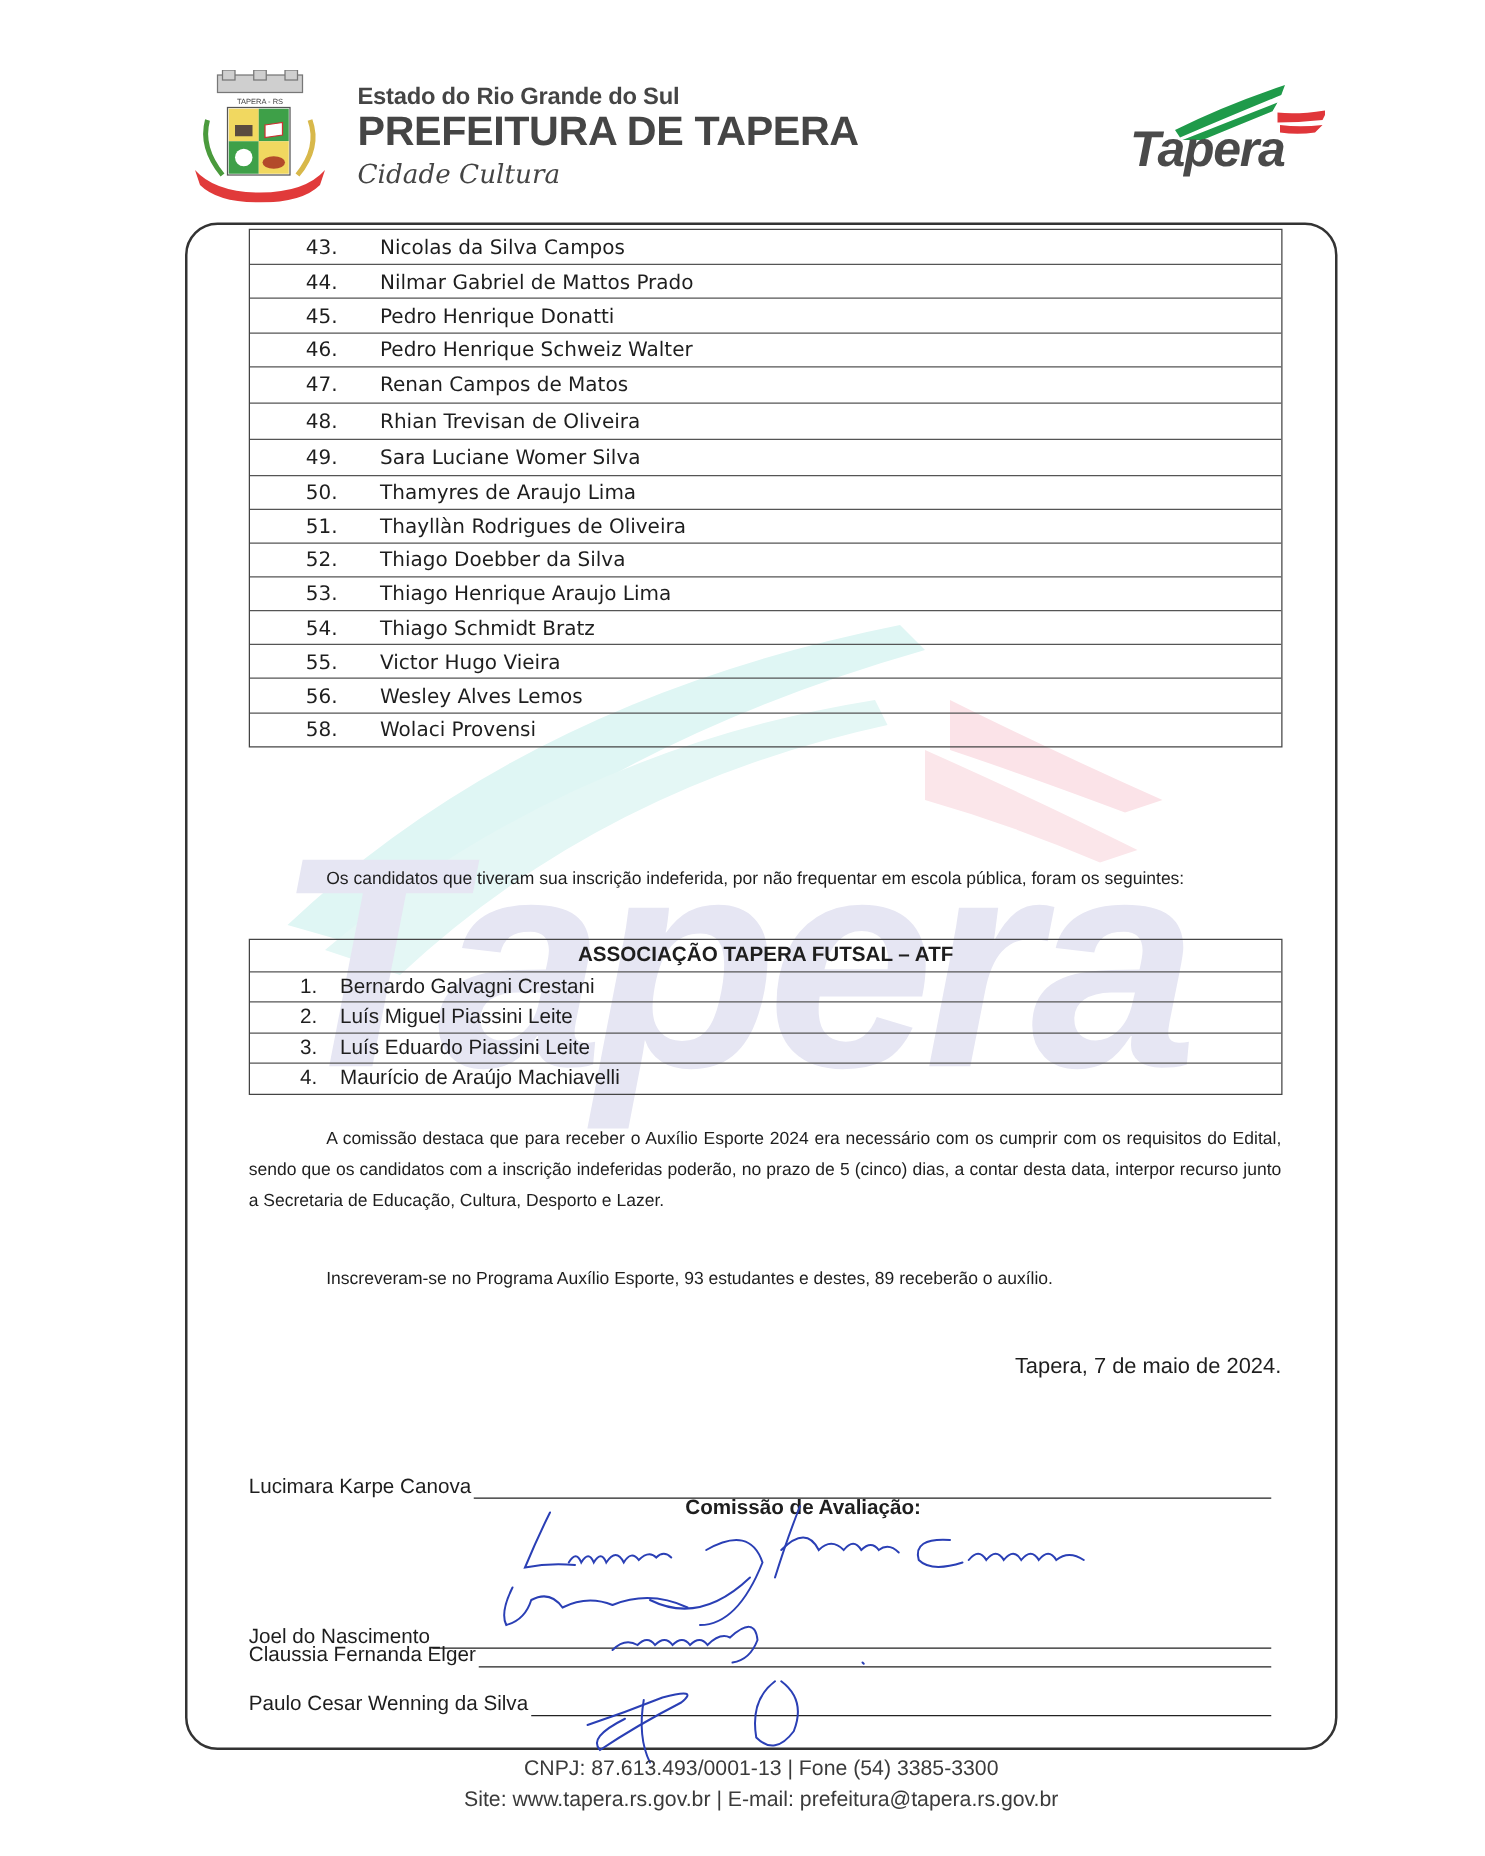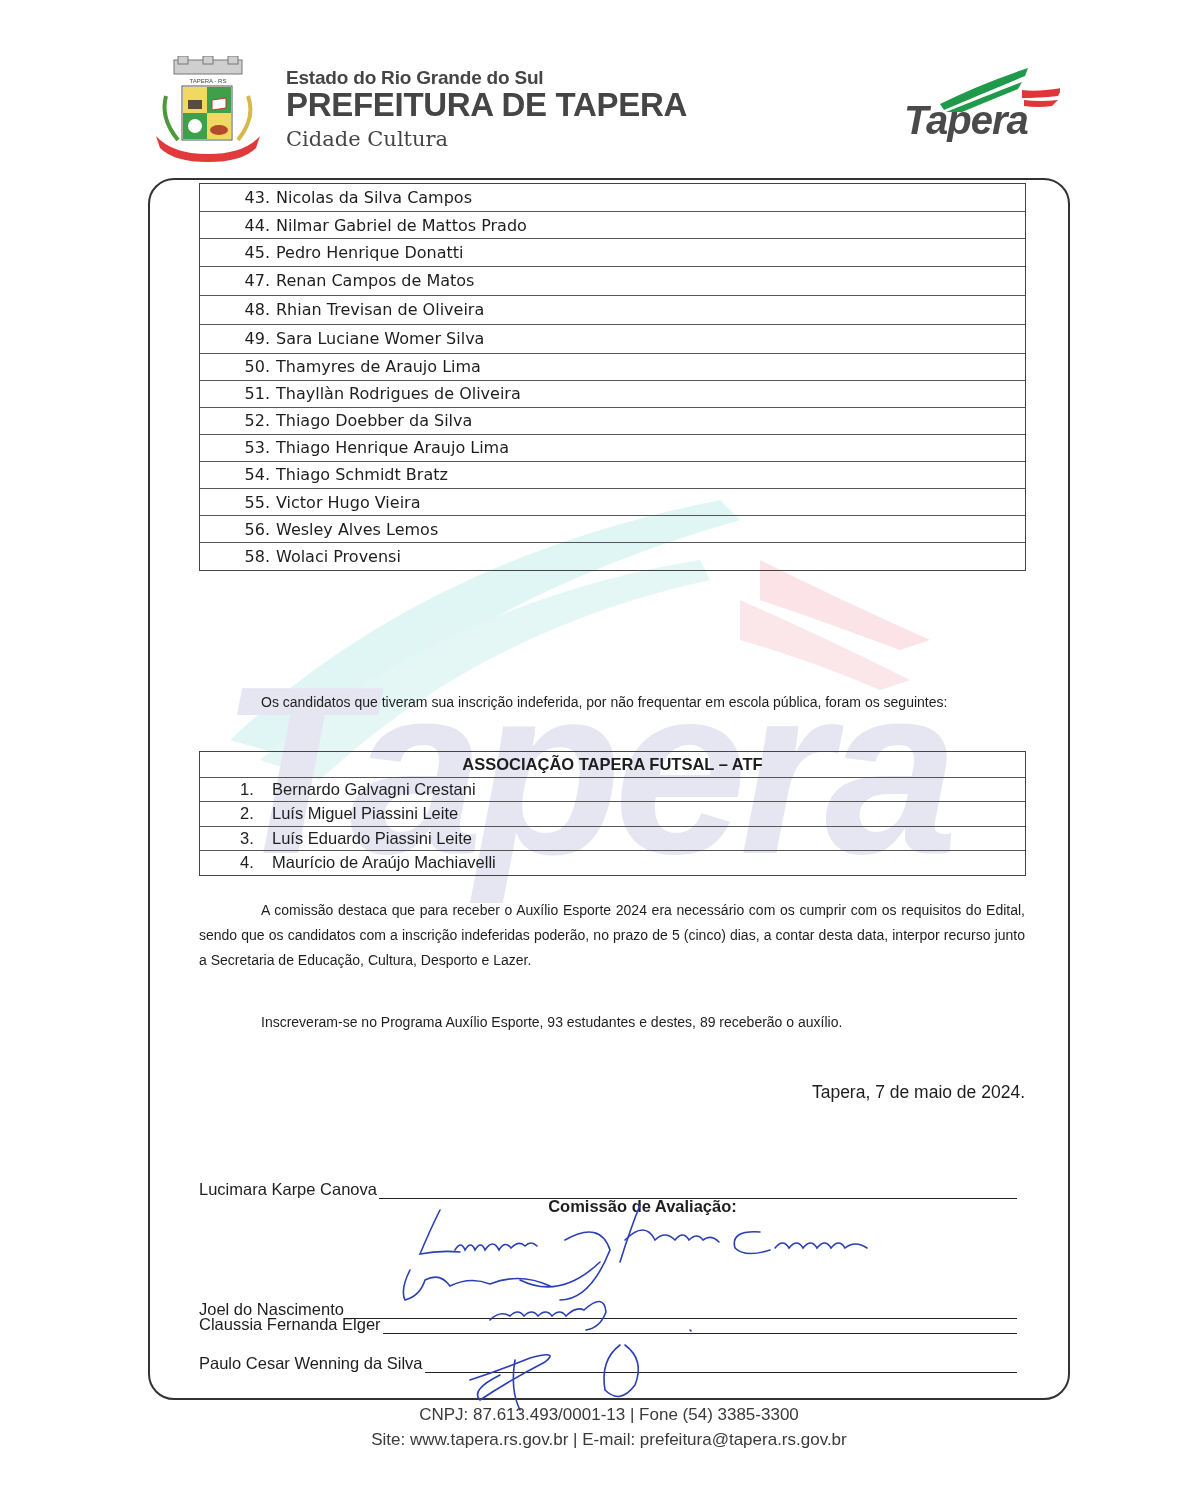--- a/index.html
+++ b/index.html
@@ -5,36 +5,36 @@
   * { box-sizing: border-box; margin: 0; padding: 0; }
   html, body { width: 1188px; height: 1485px; background: #ffffff; overflow: hidden; }
   body { position: relative; font-family: "Liberation Sans", "DejaVu Sans", sans-serif; color: #1e1e1e; }
 
   
   .header { position: absolute; left: 0; top: 0; width: 1060px; height: 175px; }
   .crest { position: absolute; left: 152px; top: 56px; width: 112px; height: 106px; }
   .hdr-text { position: absolute; left: 286px; top: 66px; }
   .hdr-state { font-size: 19px; font-weight: bold; color: #454545; letter-spacing: -0.2px; line-height: 24px; }
   .hdr-pref { font-size: 33px; font-weight: bold; color: #454545; letter-spacing: -0.3px; line-height: 30px; }
-  .hdr-city { font-family: "DejaVu Serif", serif; font-size: 21px; color: #454545; line-height: 34px; margin-top: 2px; }
+  .hdr-city { font-family: "DejaVu Serif", serif; font-style: italic; font-size: 21px; color: #454545; line-height: 34px; margin-top: 2px; }
   .brand { position: absolute; left: 900px; top: 62px; width: 160px; height: 92px; }
   .brand-word { position: absolute; left: 4px; top: 36px; font-size: 40px; font-weight: bold; font-style: italic; color: #4a4a4a; letter-spacing: -1px; }
 
   
   .frame { position: absolute; left: 148px; top: 178px; width: 922px; height: 1222px; border: 2px solid #333; border-radius: 26px; }
 
   
   .wm { position: absolute; left: 0; top: 0; width: 1188px; height: 1485px; pointer-events: none; }
   .wm-word { position: absolute; left: 220px; top: 650px; font-size: 240px; font-weight: bold; font-style: italic; color: #e6e6f3; letter-spacing: -8px; line-height: 1; }
 
   
   .tbl { position: absolute; left: 199px; width: 827px; border: 1.5px solid #444; }
   .row { display: flex; align-items: center; border-top: 1.5px solid #555; font-family: "DejaVu Sans", sans-serif; font-size: 16px; color: #1e1e1e; background: transparent; }
   .row:first-child { border-top: none; }
-  .tbl1 .row { height: 27.2px; padding-left: 38px; }
+  .tbl1 .row { height: 27.2px; padding-left: 38px; gap: 28px; }
   .num { display: inline-block; width: 32px; text-align: right; margin-right: 6px; }
   .tbl2 { top: 751px; }
   .tbl2 .row { height: 24.5px; }
   .tbl2 .hrow { justify-content: center; font-weight: bold; font-family: "Liberation Sans", sans-serif; font-size: 16.5px; }
   .tbl2 .nrow { padding-left: 40px; font-family: "Liberation Sans", sans-serif; font-size: 16.5px; }
   .tbl2 .num2 { display: inline-block; width: 18px; margin-right: 14px; }
 
   
   .para { position: absolute; left: 199px; width: 826px; font-family: "Liberation Sans", sans-serif; font-size: 14px; line-height: 25px; color: #1e1e1e; text-align: justify; }
   .indent { text-indent: 62px; }
@@ -107,20 +107,24 @@
       <span>Nicolas da Silva Campos</span>
     </div>
   <div class="row">
       <span class="num">44.</span>
       <span>Nilmar Gabriel de Mattos Prado</span>
     </div>
   <div class="row">
       <span class="num">45.</span>
       <span>Pedro Henrique Donatti</span>
     </div>
+  <div class="row">
+      <span class="num">46.</span>
+      <span>Pedro Henrique Schweiz Walter</span>
+    </div>
   <div class="row" style="height:29px">
       <span class="num">47.</span>
       <span>Renan Campos de Matos</span>
     </div>
   <div class="row" style="height:29px">
       <span class="num">48.</span>
       <span>Rhian Trevisan de Oliveira</span>
     </div>
   <div class="row" style="height:29px">
       <span class="num">49.</span>

